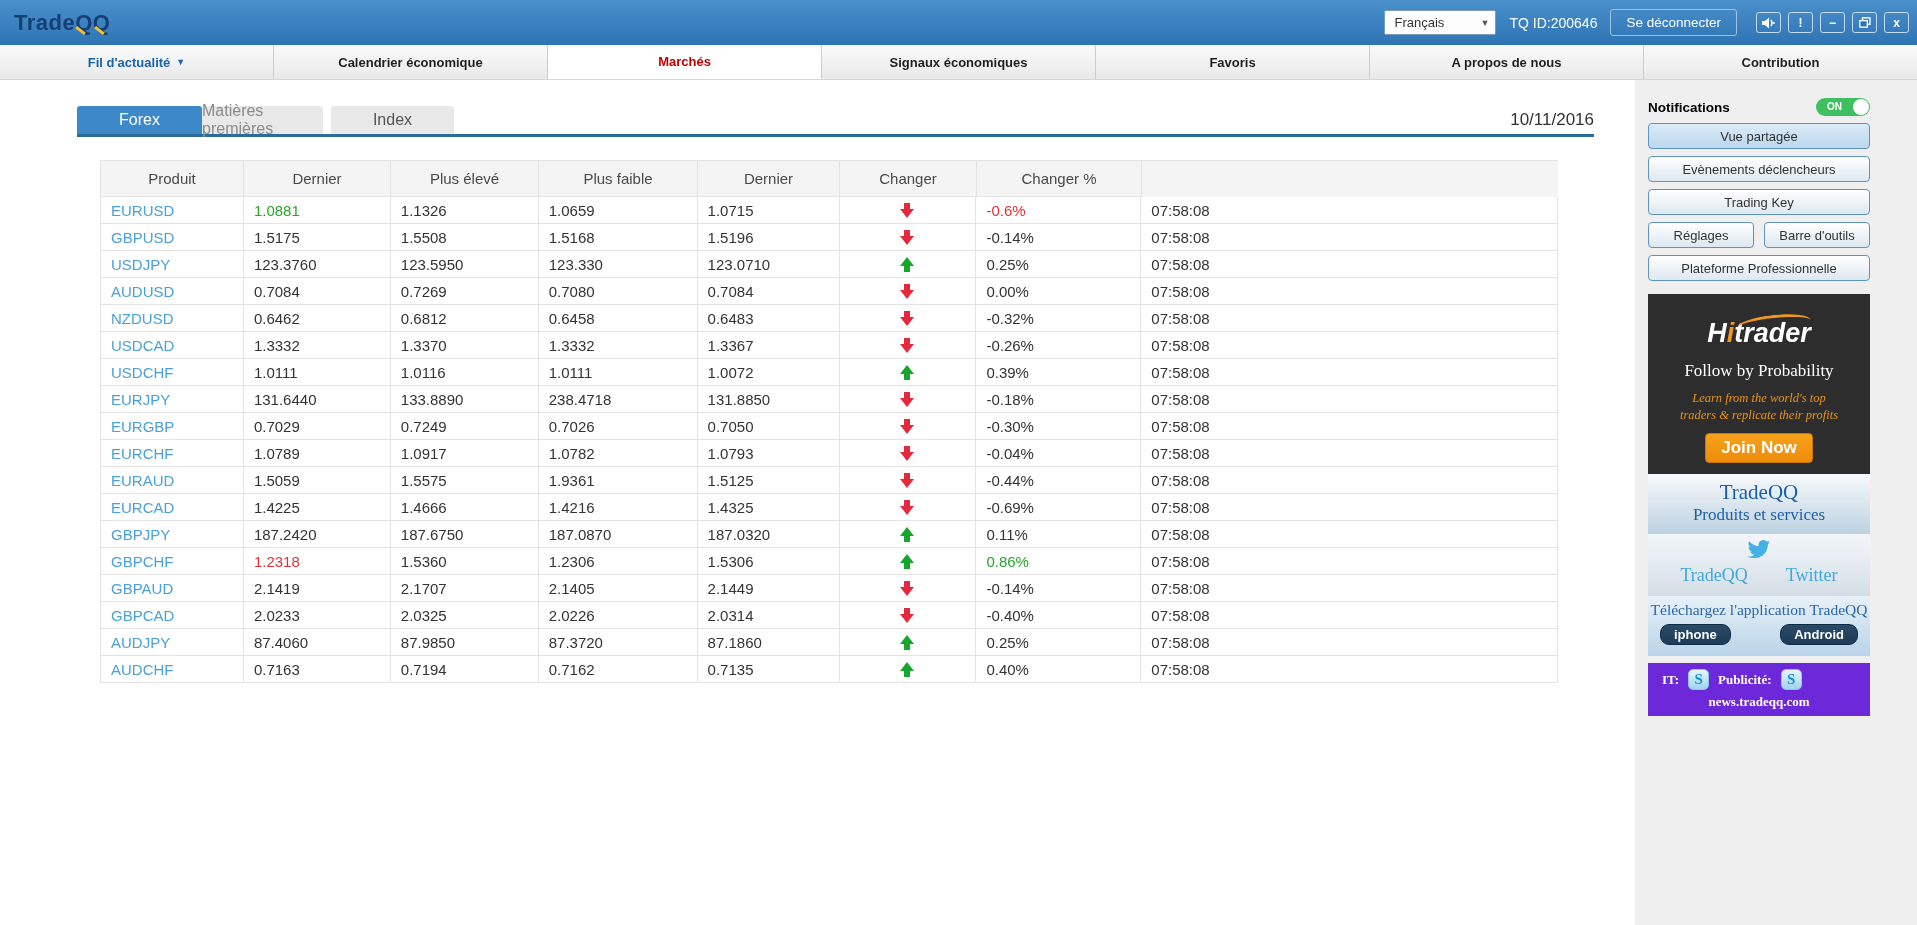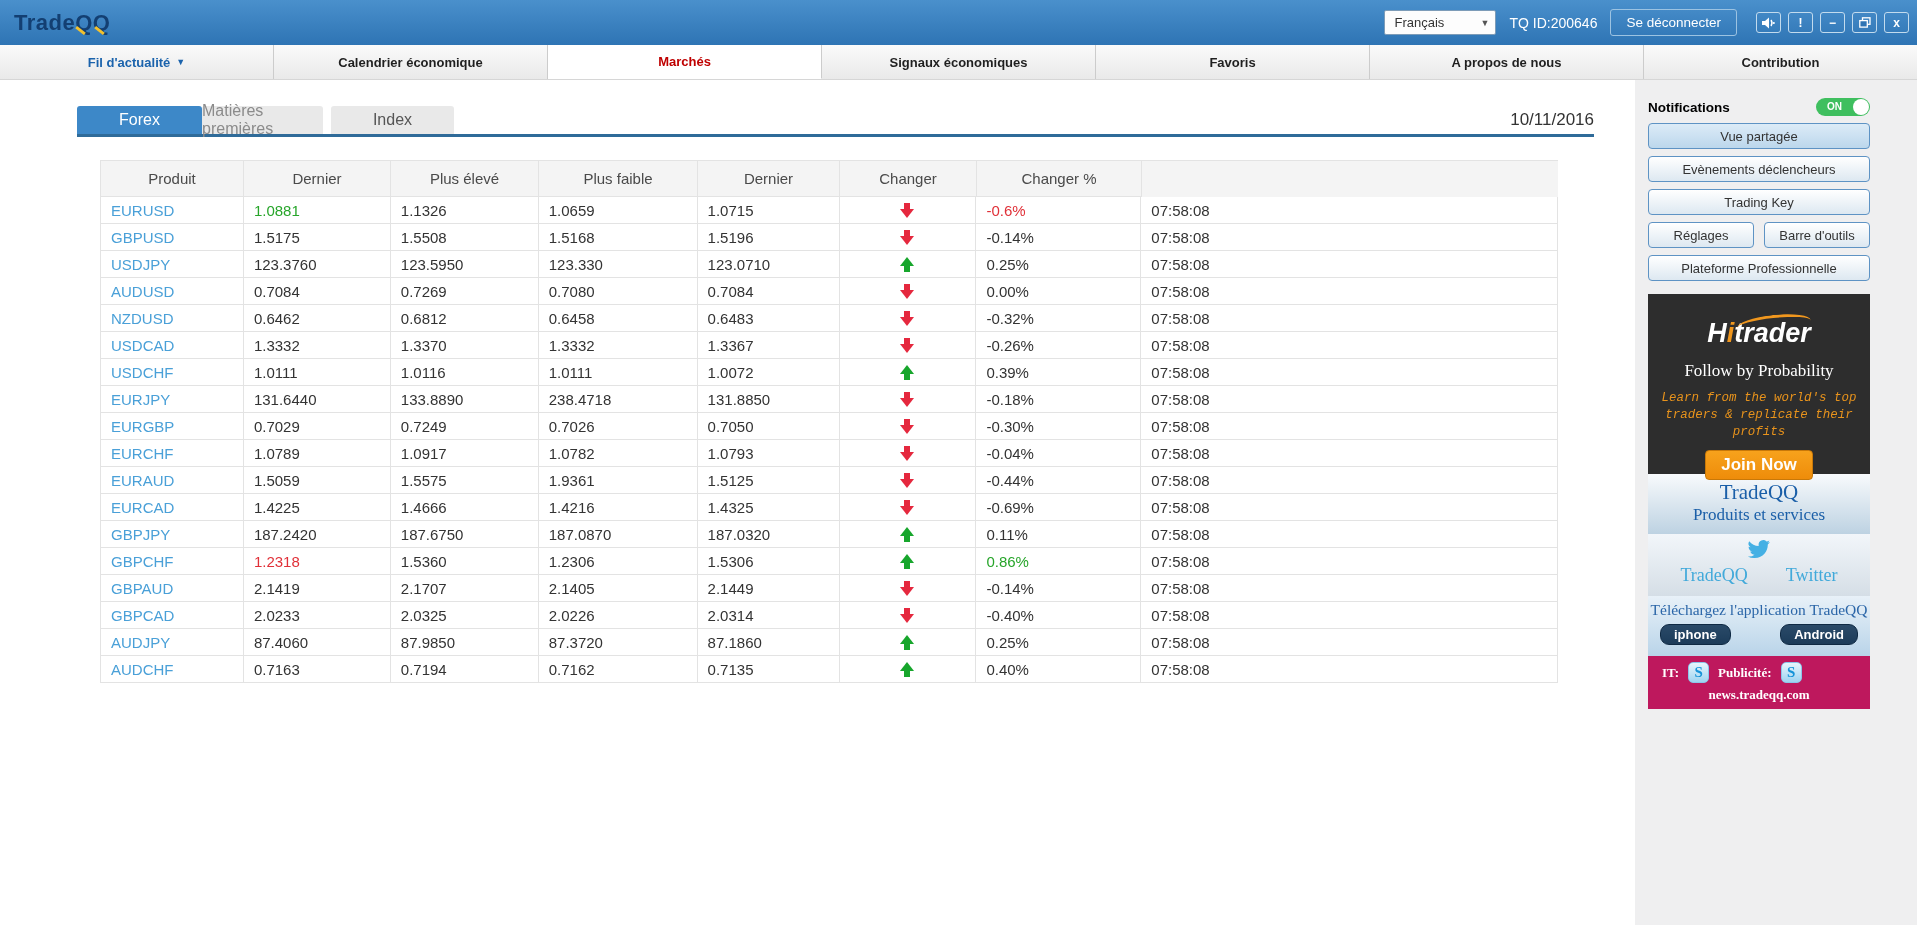--- a/index.html
+++ b/index.html
@@ -90,21 +90,21 @@
   .sbtn-row { width:222px; display:flex; gap:10px; }
   .sbtn.half { width:106px; }
 
   .ad { width:222px; height:180px; margin-top:13px; background:#2d2d2d; text-align:center; }
   .ad-logo { display:inline-block; position:relative; margin-top:24px; color:#fff;
           font-style:italic; font-weight:bold; font-size:27px; }
   .ad-logo .i { color:#f0971e; }
   .ad-logo .swoosh { position:absolute; left:30px; top:-3px; width:74px; height:18px;
           border-top:3px solid #f0971e; border-radius:50%; transform:rotate(-6deg); }
   .ad-title { margin-top:12px; font-family:"Liberation Serif", serif; font-size:17px; color:#fff; }
-  .ad-tag { margin-top:9px; font-family:Liberation Mono, monospace; font-style:italic;
+  .ad-tag { margin-top:9px; font-family:Liberation Serif, serif; font-style:italic;
           font-size:12.5px; color:#e8931c; line-height:1.35; }
   .ad-cta { display:inline-block; margin-top:9px; padding:4px 15px;
           background:linear-gradient(180deg,#f7a21c,#ee8c0a); border:1px solid #c87808;
           border-radius:4px; color:#fff; font-weight:bold; font-size:17px; }
 
   .products-panel { width:222px; height:60px; background:linear-gradient(180deg,#f8fafc,#bdd2e2);
           text-align:center; font-family:"Liberation Serif", serif; color:#1b5fa8; }
   .products-panel .l1 { font-size:21px; padding-top:6px; }
   .products-panel .l2 { font-size:17px; }
 
@@ -114,22 +114,22 @@
   .tw-row { display:flex; justify-content:center; gap:38px;
           font-family:"Liberation Serif", serif; font-size:18px; color:#41a9da; }
 
   .download-panel { width:222px; height:60px; background:linear-gradient(180deg,#e8f1f8,#b9d4e9);
           text-align:center; }
   .dl-title { font-family:"Liberation Serif", serif; font-size:15.5px; color:#2b66a8; padding-top:5px; }
   .dl-row { display:flex; justify-content:space-between; padding:5px 12px 0 12px; }
   .dl-btn { background:linear-gradient(180deg,#2a4a68,#1c3c5a); border:1px solid #0f2a44;
           border-radius:9px; color:#fff; font-weight:bold; font-size:13px; padding:2px 13px; }
 
-  .sb-footer { width:222px; height:53px; background:#be185d; color:#fff;
-          font-family:"Liberation Serif", serif; font-weight:bold; font-size:13px; }
+  .sb-footer { width:222px; height:53px; background:#6d28d9; color:#fff;
+          font-family:"Liberation Serif", serif; font-weight:bold; font-size:13px;margin-top:7px; }
   .sbf-row1 { display:flex; align-items:center; gap:9px; padding:6px 0 0 14px; }
   .skype { width:21px; height:21px; border-radius:5px; border:1px solid #8cc6ea;
           background:linear-gradient(180deg,#e7f5fd,#9fd4f0); color:#1593d8;
           display:flex; align-items:center; justify-content:center;
           font-size:15px; font-weight:bold; }
   .sbf-row2 { text-align:center; margin-top:4px; }
 </style>
 </head>
 <body>
 

